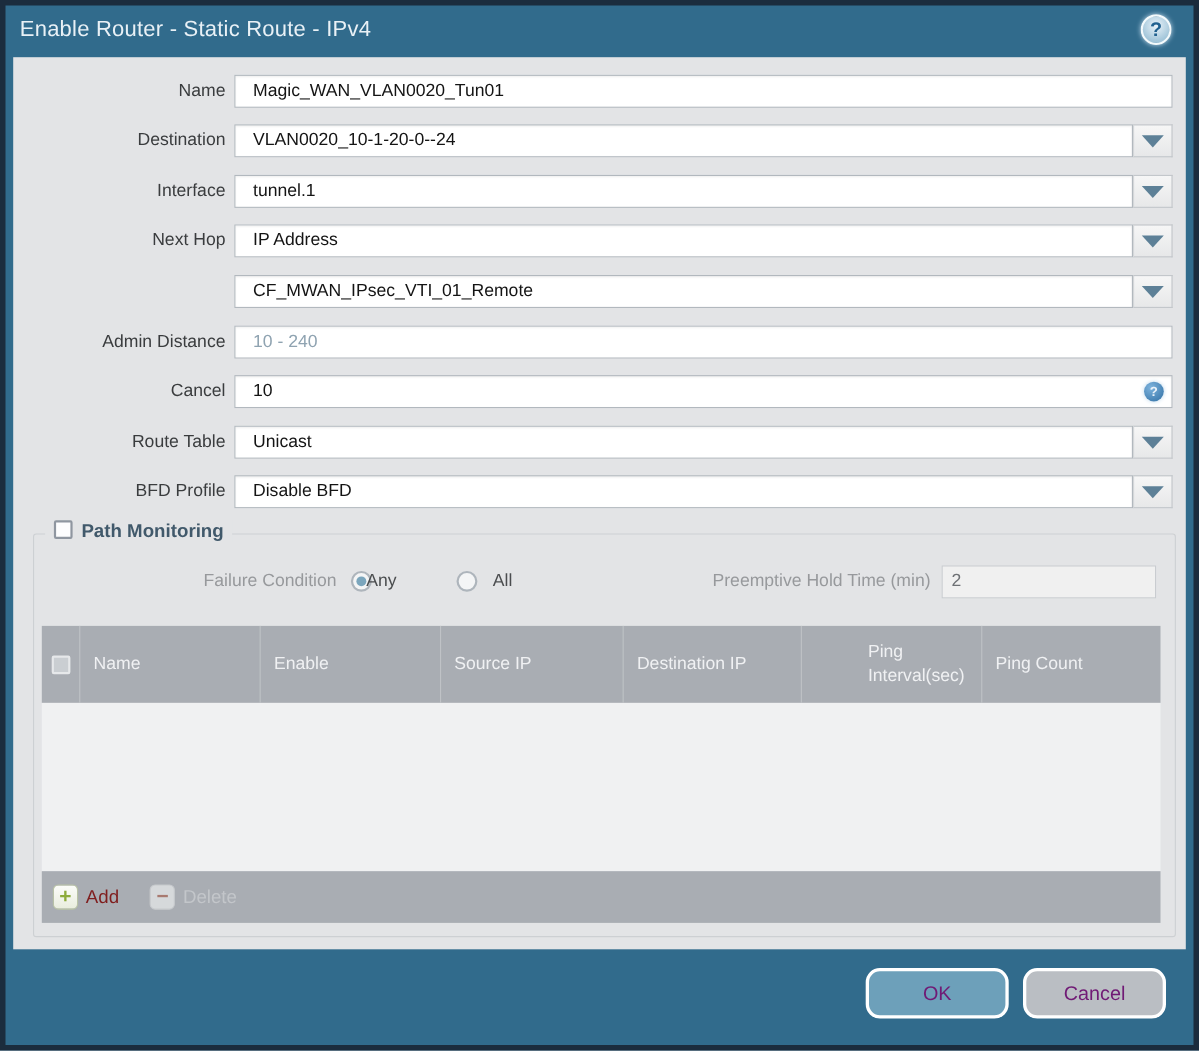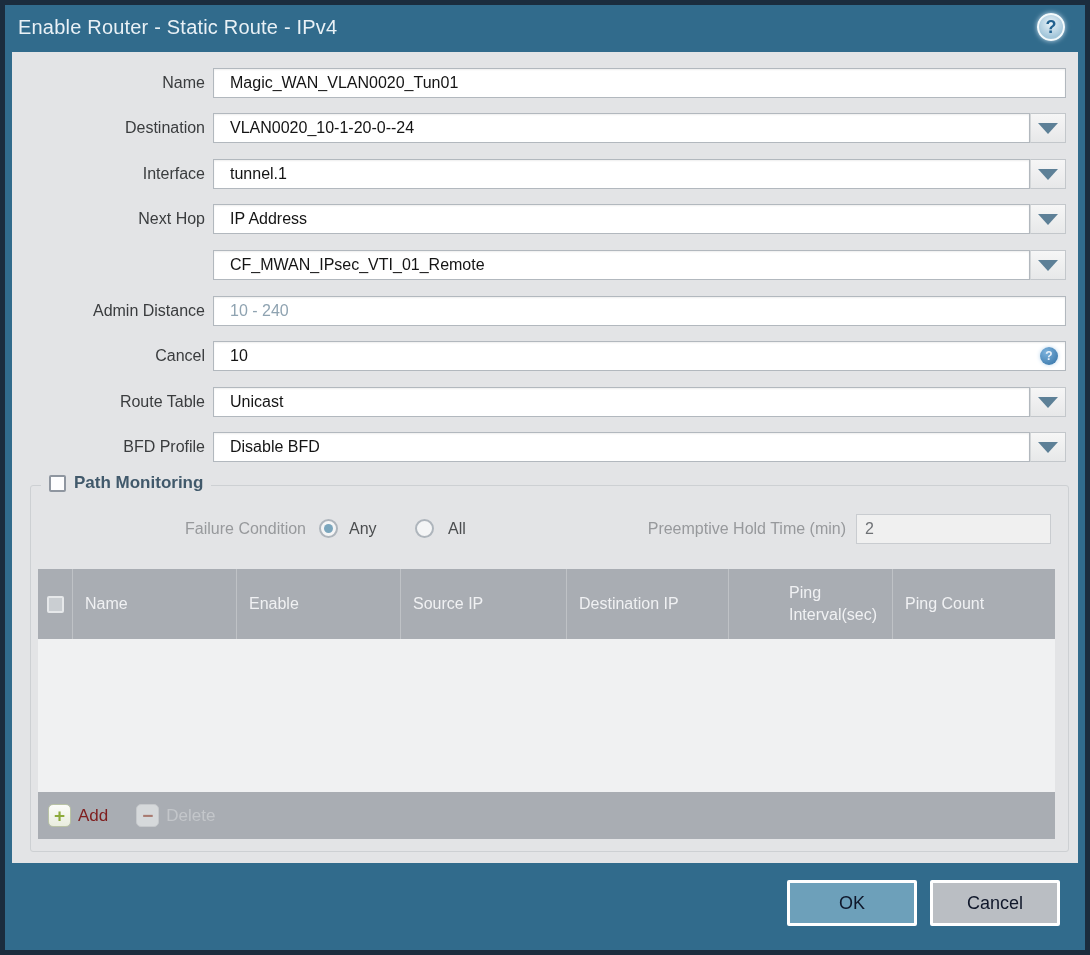--- a/index.html
+++ b/index.html
@@ -28,21 +28,21 @@
   .ddtri { width:0; height:0; border-left:10px solid transparent; border-right:10px solid transparent;
            border-top:11px solid #5d8097; }
   .metric-help { position:absolute; right:8px; top:6px; width:18px; height:18px; border-radius:50%;
                  background:radial-gradient(circle at 35% 30%, #7db3dd, #2f6ea3);
                  color:#eaf2fa; font-size:12px; font-weight:bold; text-align:center; line-height:18px;
                  box-shadow:0 0 4px #bcd7ec; cursor:pointer; }
   
   .pm-fieldset { position:absolute; left:18px; top:433px; width:1039px; height:367px;
                  border:1px solid #cdd0d3; border-radius:3px; }
   .pm-legend { position:absolute; left:10px; top:-13px; background:#e3e4e6; padding:0 8px;
-               display:flex; align-items:center; gap:8px; }
+               display:flex; gap:8px; }
   .checkbox { width:17px; height:17px; background:#fdfdfe; border:2px solid #8f96a0; border-radius:2px; cursor:pointer; }
   .pm-title { font-size:17px; font-weight:bold; color:#41596b; }
   .fc-row { position:absolute; left:0; top:28px; width:100%; height:30px; }
   .dim-label { position:absolute; top:0; height:30px; line-height:30px; font-size:16px; color:#97999c; }
   .fc-label { left:0; width:275px; text-align:right; }
   .radio { position:absolute; top:5px; width:19px; height:19px; border-radius:50%;
            border:2px solid #aeb5bc; background:#f4f5f6; cursor:pointer; }
   .radio.selected::after { content:""; position:absolute; left:3px; top:3px; width:9px; height:9px;
            border-radius:50%; background:#7ba6bd; }
   .radio-label { position:absolute; top:0; height:30px; line-height:30px; font-size:16px; color:#4b4d4f; }
@@ -63,22 +63,22 @@
   .tfoot { height:47px; background:#a9adb3; display:flex; align-items:center; padding-left:10px; gap:28px; }
   .tbtn { display:flex; align-items:center; gap:7px; cursor:pointer; background:none; border:none;
           font-family:"Liberation Sans",sans-serif; font-size:17px; padding:0; }
   .icon-box { width:23px; height:23px; border-radius:5px; text-align:center; line-height:21px;
               font-weight:bold; font-size:19px; }
   .add-icon { background:linear-gradient(#fbfcf9,#e9edde); border:1px solid #b9c3a6; color:#8dab3b; }
   .del-icon { background:#d6d9db; border:1px solid #c6c9cc; color:#a87a70; }
   .add-text { color:#7f1d1d; }
   .del-text { color:#c3c6ca; }
   
-  .btn { position:absolute; top:875px; width:130px; height:46px; border:3px solid #fff; border-radius:2px;
-         font-family:"Liberation Sans",sans-serif; font-size:18px; color:#0f172a; cursor:pointer; }
+  .btn { position:absolute; top:875px; width:130px; height:46px; border:3px solid #fff; border-radius:13px;
+         font-family:"Liberation Sans",sans-serif; font-size:18px; color:#701a75; cursor:pointer; }
   .ok-btn { left:782px; background:#6da0ba; }
   .cancel-btn { left:925px; background:#babec3; }
 </style>
 </head>
 <body>
 
 <div class="dialog">
 
   <div class="titlebar">
     <span class="title">Enable Router - Static Route - IPv4</span>
@@ -170,21 +170,21 @@
 
     <div class="pm-fieldset">
       <div class="pm-legend">
         <div class="checkbox"></div>
         <span class="pm-title">Path Monitoring</span>
       </div>
 
       <div class="fc-row">
         <span class="dim-label fc-label">Failure Condition</span>
         <div class="radio selected" style="left:288px"></div>
-        <span class="radio-label" style="left:318px">Any</span>
+        <span class="radio-label" style="left:302px">Any</span>
         <div class="radio" style="left:384px"></div>
         <span class="radio-label" style="left:417px">All</span>
 
         <span class="dim-label pht-label">Preemptive Hold Time (min)</span>
         <input class="pht-input" disabled="" value="2" style="">
       </div>
 
       <div class="pm-table">
         <div class="thead">
           <div class="th th-check">

